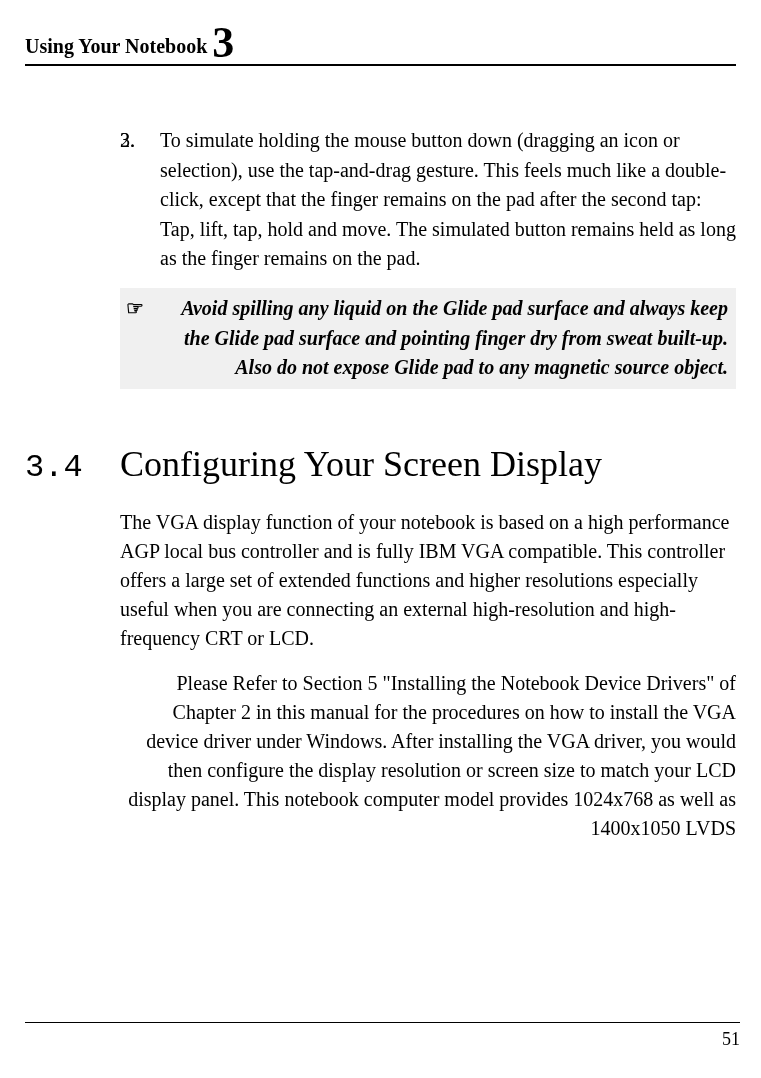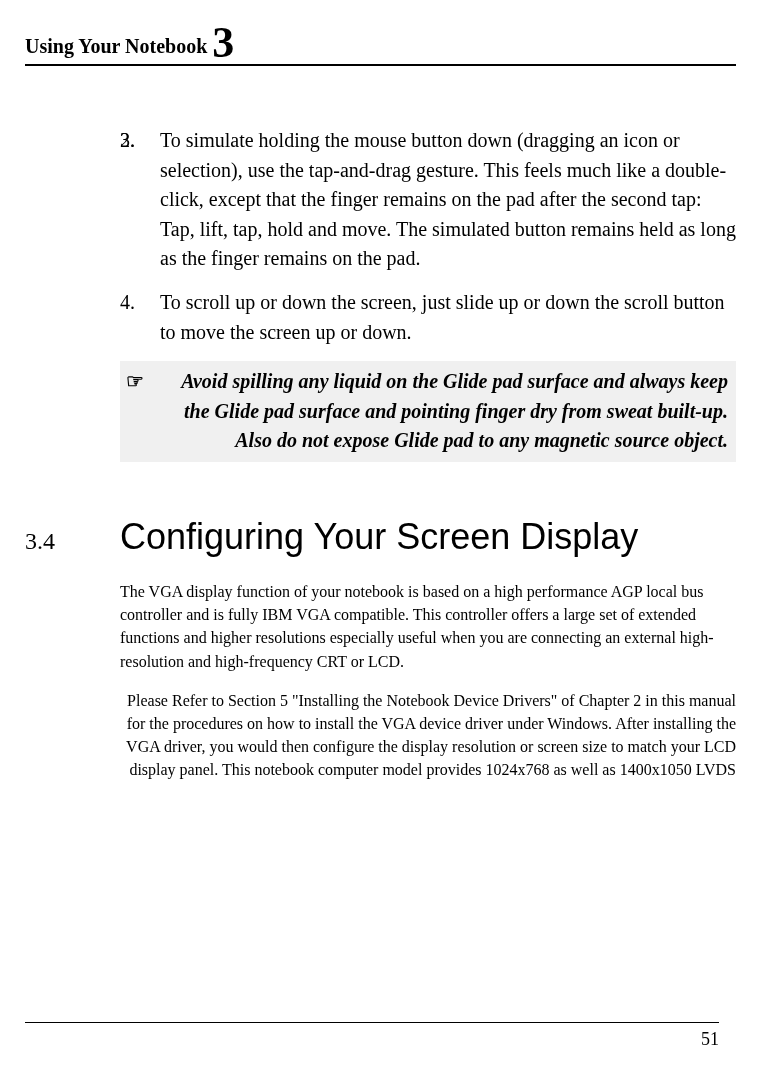--- a/index.html
+++ b/index.html
@@ -77,43 +77,43 @@
   }
   .section {
     margin-top: 54px;
     margin-left: 0;
   }
   .section-row {
     display: flex;
     align-items: baseline;
   }
   .section-num {
-    font-family: Liberation Serif, serif;
-    font-size: 24px;
+    font-family: Liberation Mono, monospace;
+    font-size: 32px;
     width: 95px;
     flex: 0 0 95px;
   }
   .section-title {
-    font-family: Liberation Sans, sans-serif;
+    font-family: Liberation Serif, serif;
     font-size: 36px;
   }
   .para {
     margin-left: 95px;
     margin-top: 22px;
-    font-size: 16px;
+    font-size: 20px;
     line-height: 1.45;
   }
   .para + .para {
     margin-top: 16px;
     text-align: right;
   }
   .footer {
     position: absolute;
     left: 25px;
-    right: 42px;
+    right: 21px;
     bottom: 28px;
     border-top: 1px solid #000;
     text-align: right;
     font-size: 18px;
     padding-top: 6px;
   }
 </style>
 </head>
 <body>
 
@@ -128,21 +128,20 @@
     <ol class="numlist">
       <li>
         <span class="marker">2.</span>
       </li>
       <li>
         <span class="marker">3.</span>
         <span>To simulate holding the mouse button down (dragging an icon or selection), use the tap-and-drag gesture. This feels much like a double-click, except that the finger remains on the pad after the second tap: Tap, lift, tap, hold and move. The simulated button remains held as long as the finger remains on the pad.</span>
       </li>
       <li>
         <span class="marker">4.</span>
-        <span>To scroll up or down the screen, just slide up or down the scroll button to move the screen up or down.</span>
       </li>
     </ol>
 
     <div class="note-box">
       <span class="hand">☞</span>
       <span class="note-text">Avoid spilling any liquid on the Glide pad surface and always keep the Glide pad surface and pointing finger dry from sweat built-up. Also do not expose Glide pad to any magnetic source object.</span>
     </div>
 
   </div>
 

